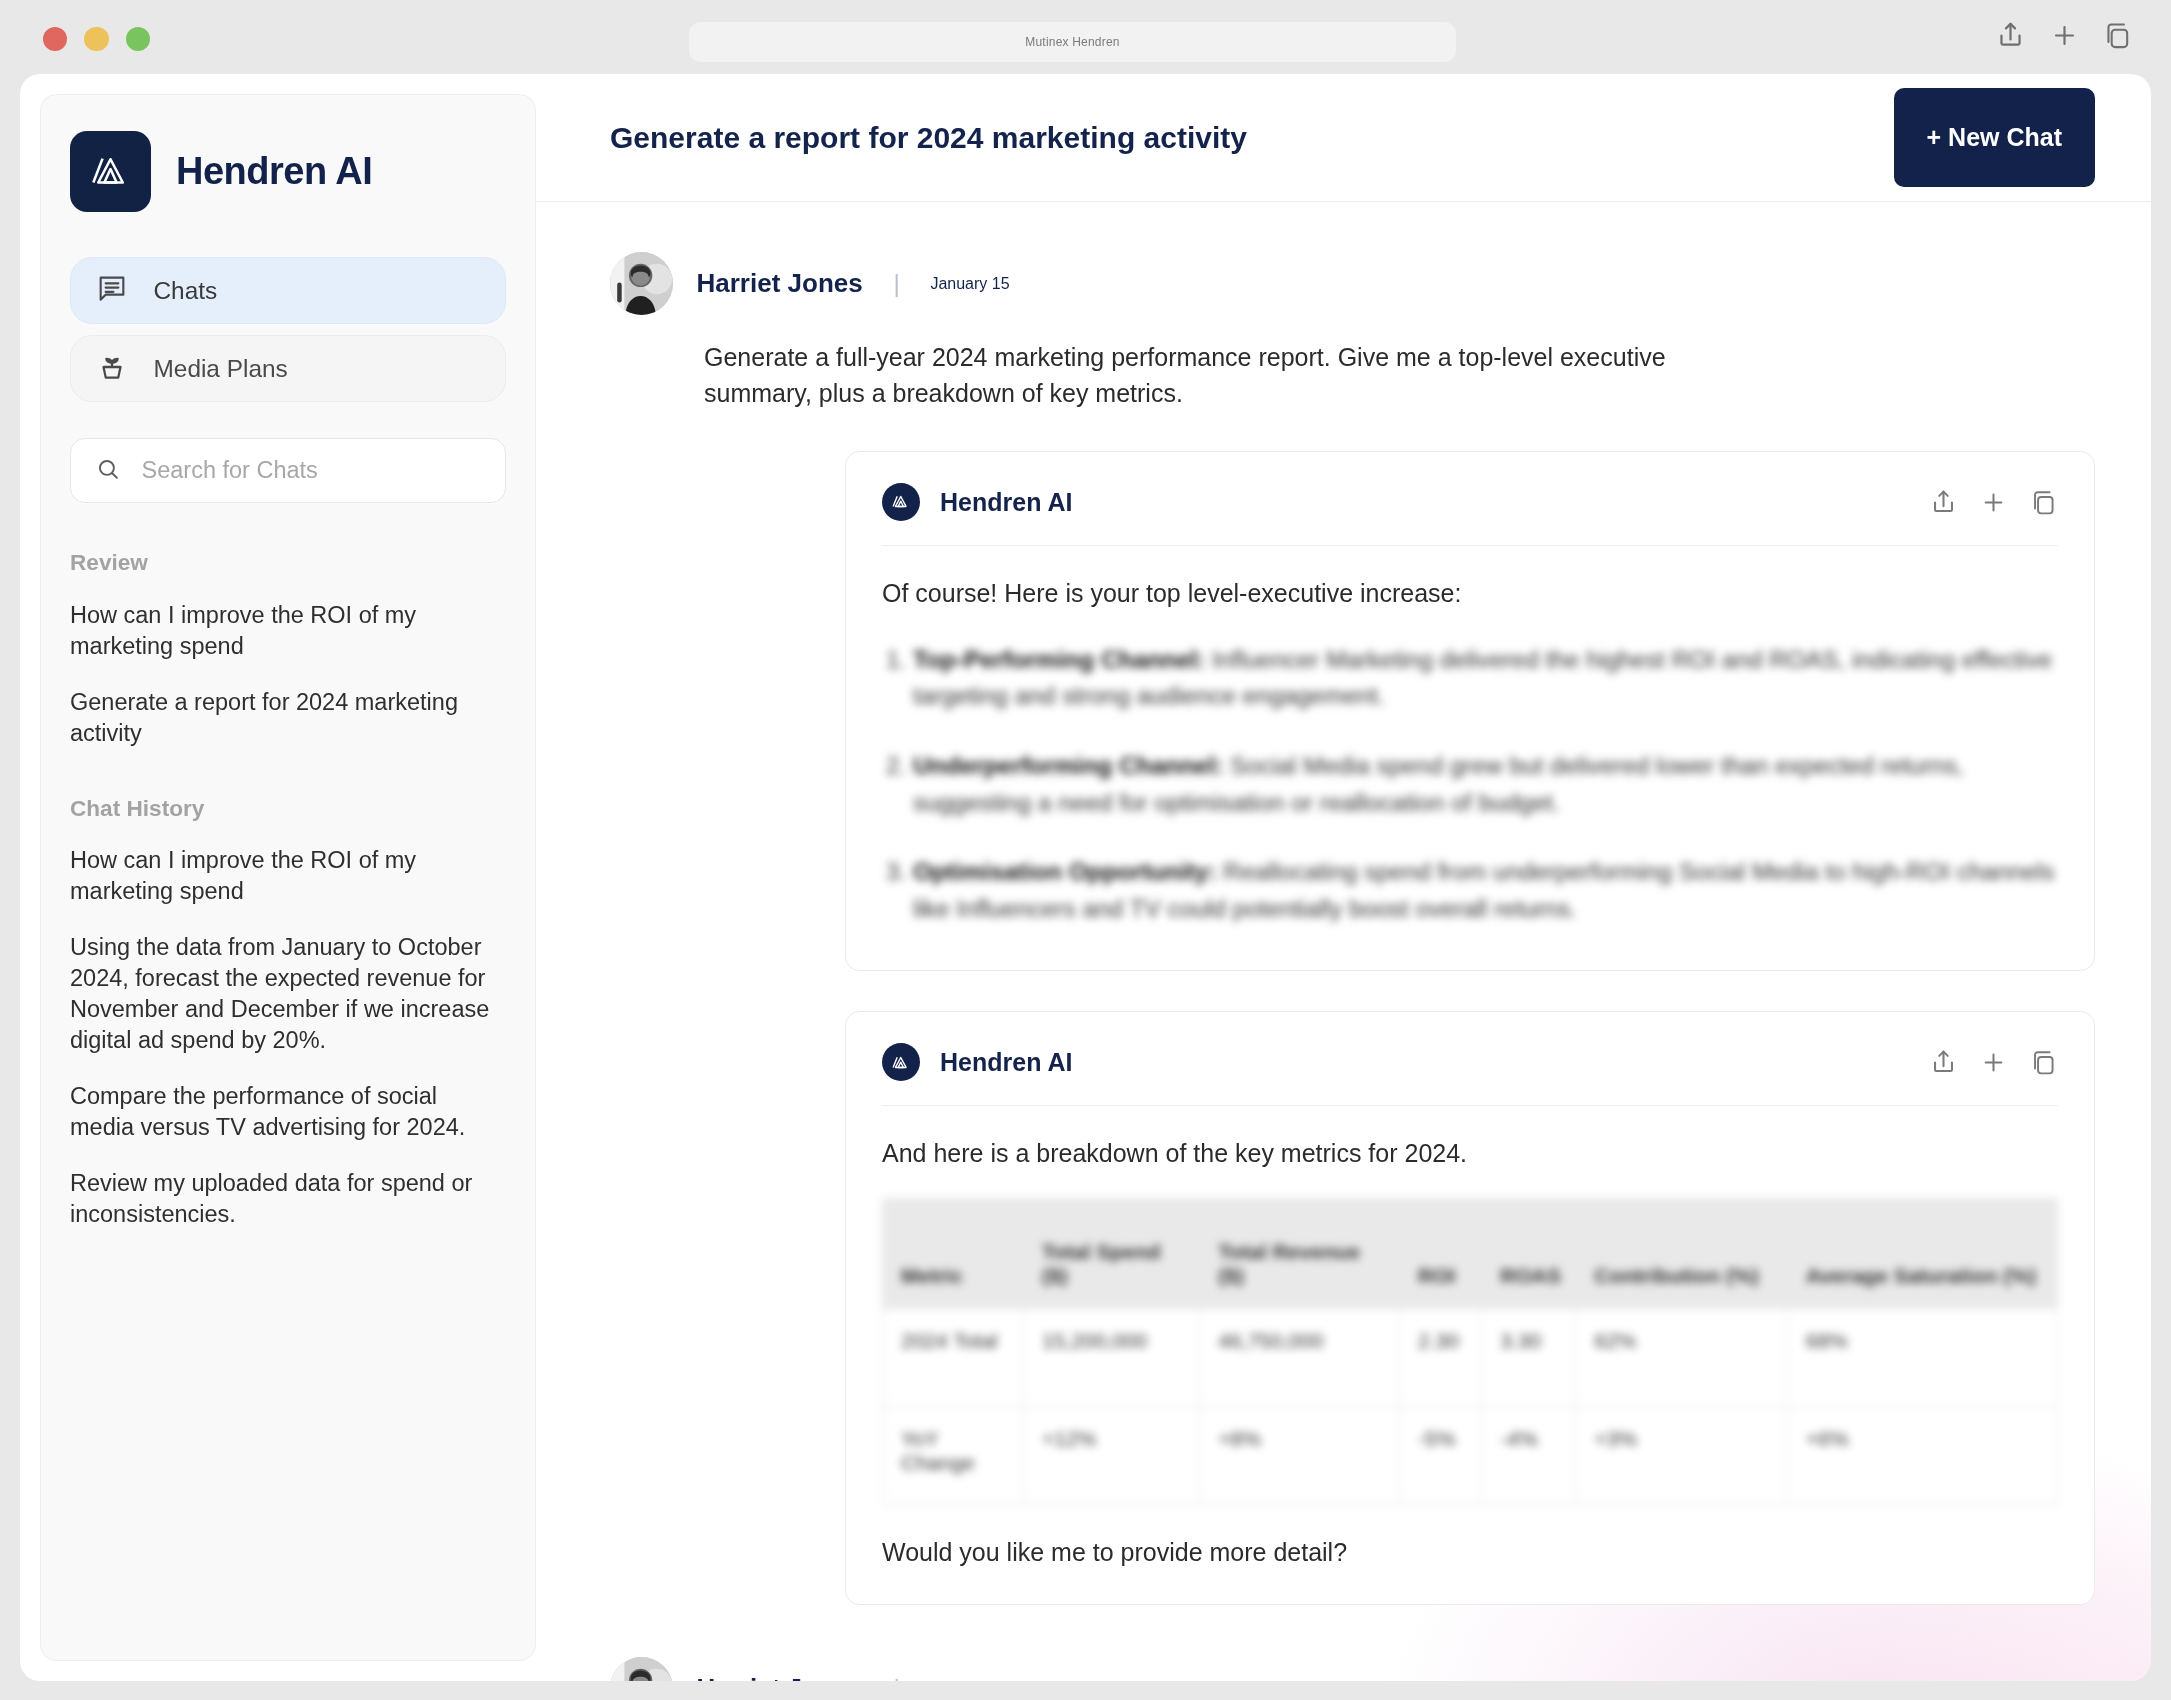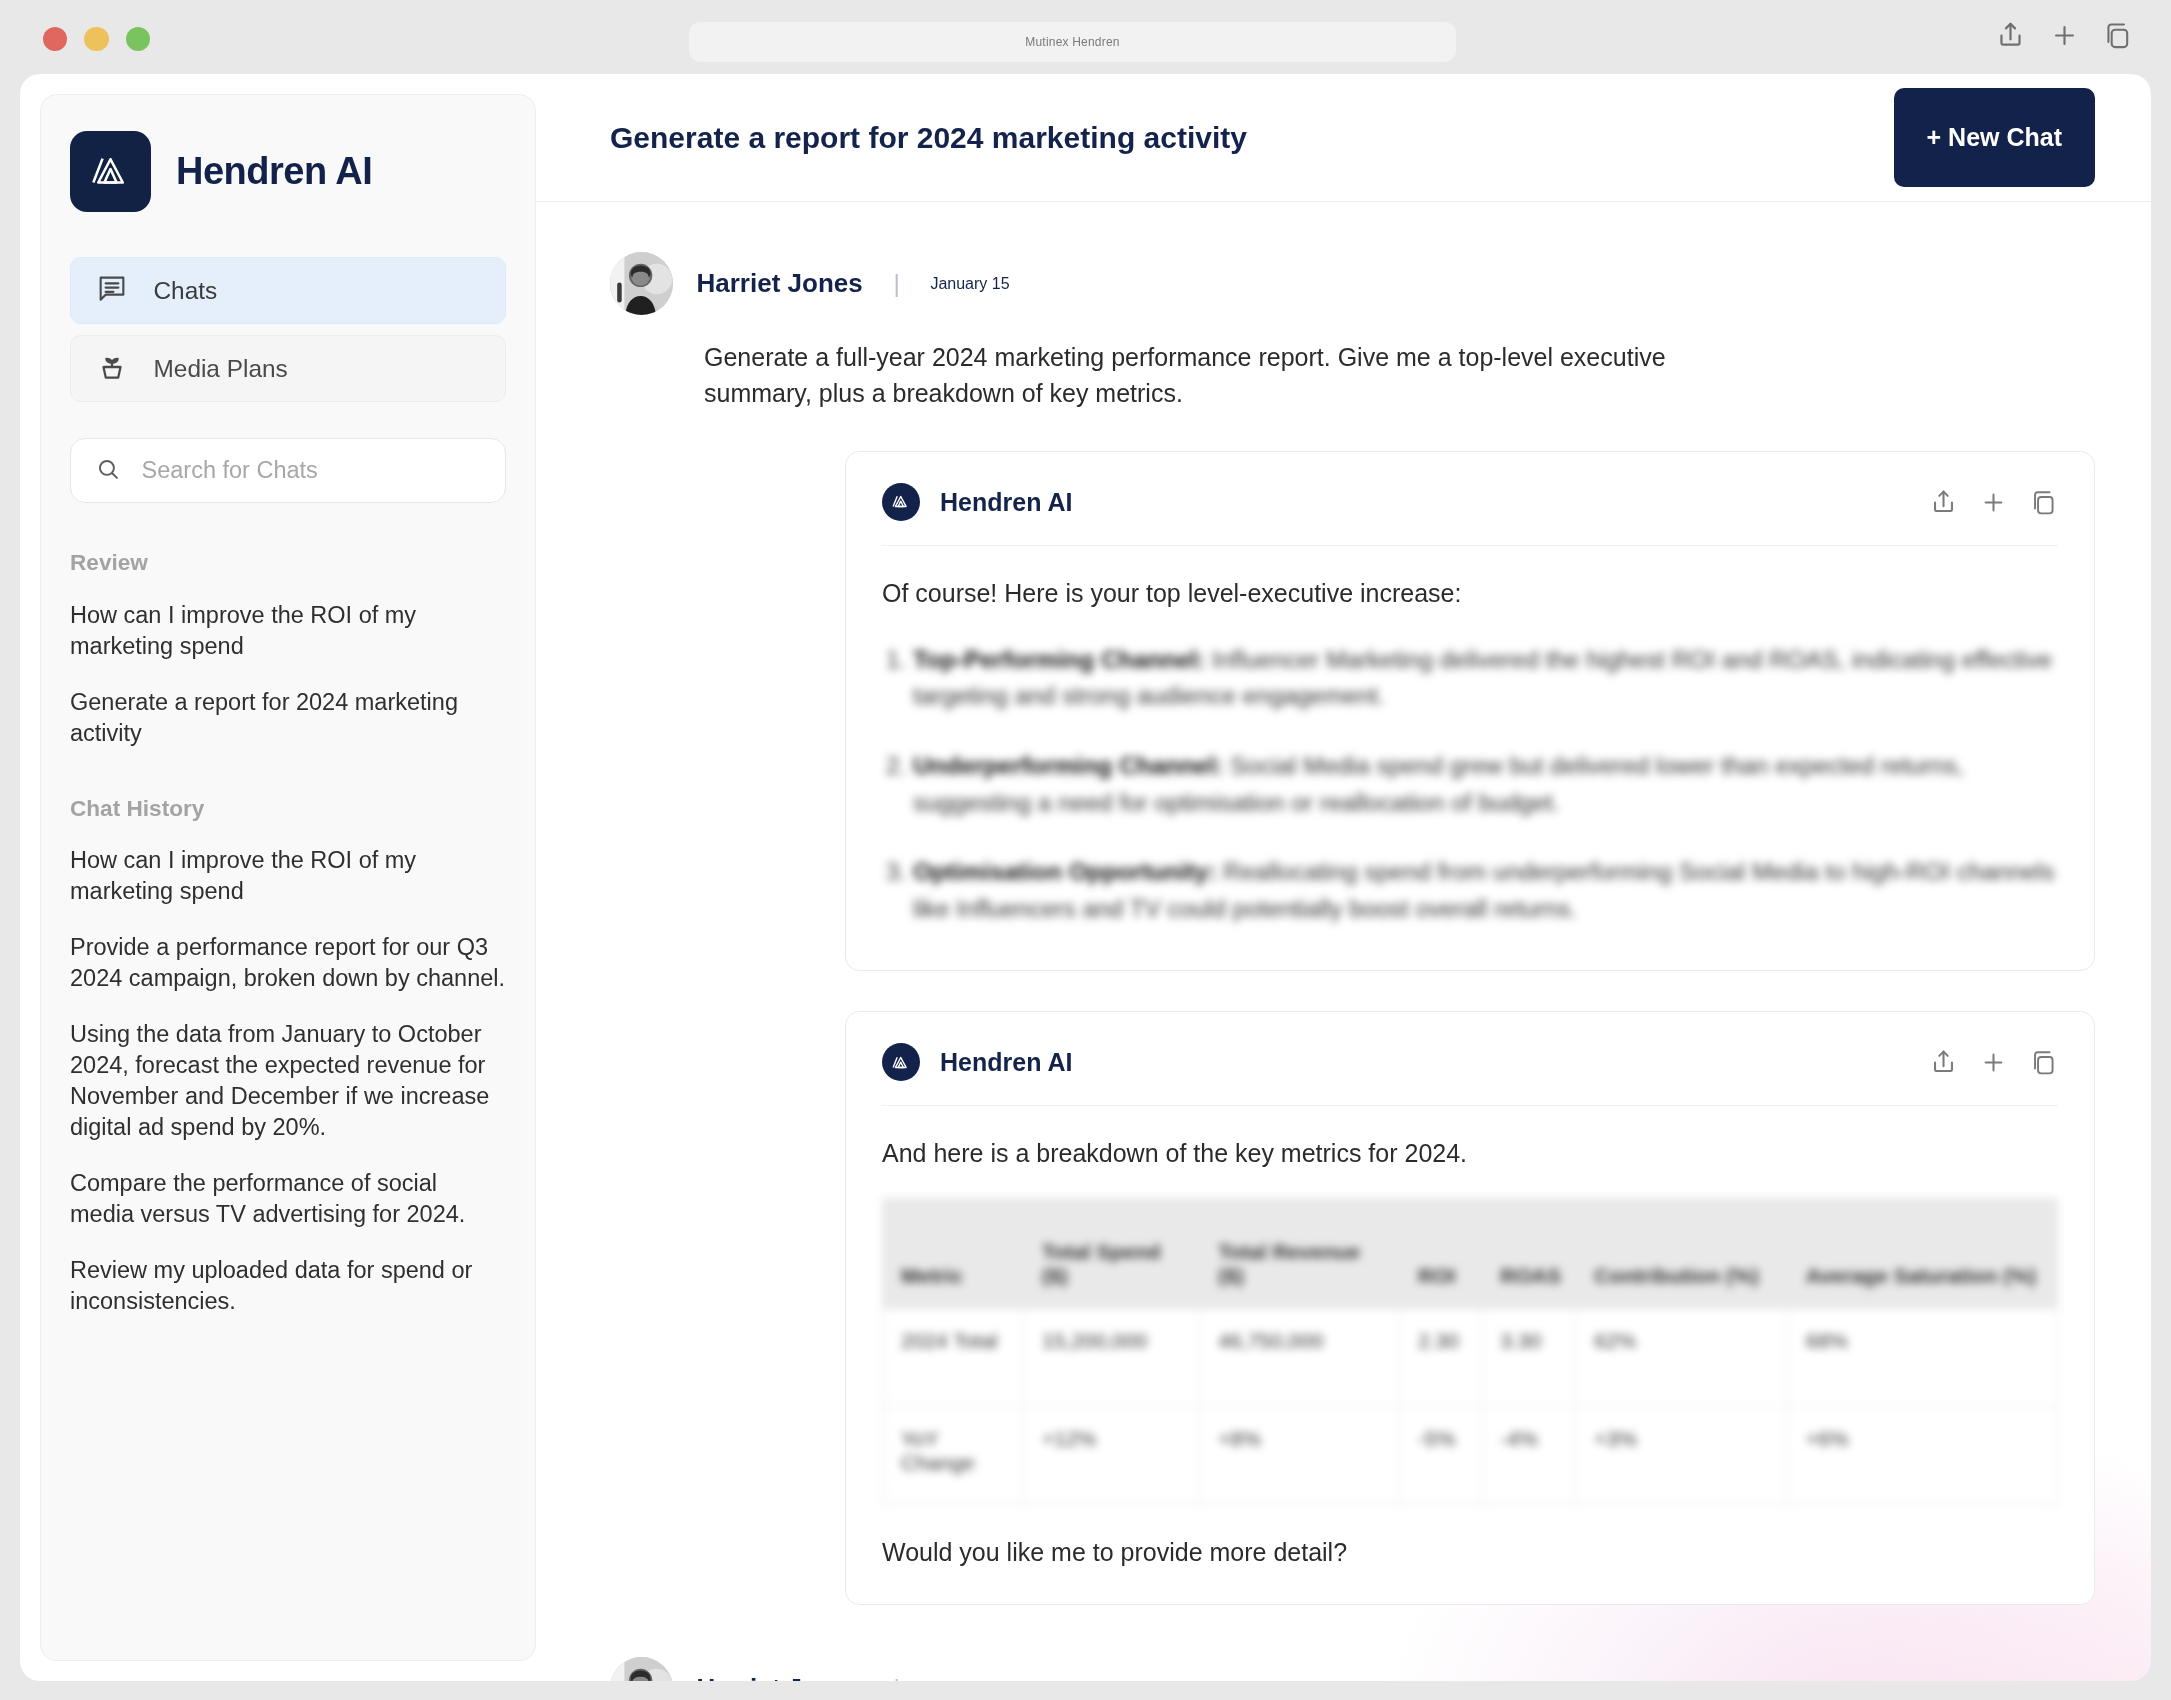--- a/index.html
+++ b/index.html
@@ -62,21 +62,21 @@
   .brand-logo {
     width: 81px; height: 81px; border-radius: 17px;
     background: #122244;
     display: flex; align-items: center; justify-content: center;
     flex-shrink: 0;
   }
   .brand-name { font-size: 38px; font-weight: bold; color: #12224a; letter-spacing: -0.5px; }
 
   .nav { display: flex; flex-direction: column; gap: 11px; }
   .nav-item {
-    height: 67px; border-radius: 11px;
+    height: 67px; border-radius: 22px;
     border: 0.9px solid #ececec; background: #f5f5f5;
     display: flex; align-items: center; gap: 25px;
     padding: 0 23.5px;
     cursor: pointer;
   }
   .nav-item.active { background: #e4effb; border-color: #dbe9f8; }
   .nav-label { font-size: 24.4px; color: #4a4a4a; }
   .nav-item.active .nav-label { color: #3a3a3a; }
 
   .search {
@@ -279,21 +279,20 @@
       </span>
       <input type="text" placeholder="Search for Chats" style="">
     </div>
 
     <div class="group-title">Review</div>
     <div class="chat-link">How can I improve the ROI of my marketing spend</div>
     <div class="chat-link">Generate a report for 2024 marketing activity</div>
 
     <div class="group-title">Chat History</div>
     <div class="chat-link">How can I improve the ROI of my marketing spend</div>
-    <div class="chat-link">Provide a performance report for our Q3 2024 campaign, broken down by channel.</div>
     <div class="chat-link">Using the data from January to October 2024, forecast the expected revenue for November and December if we increase digital ad spend by 20%.</div>
     <div class="chat-link">Compare the performance of social media versus TV advertising for 2024.</div>
     <div class="chat-link">Review my uploaded data for spend or inconsistencies.</div>
   </aside>
 
   <section class="main">
 
     <div class="main-head">
       <div class="page-title">Generate a report for 2024 marketing activity</div>
       <button class="new-chat">+ New Chat</button>

